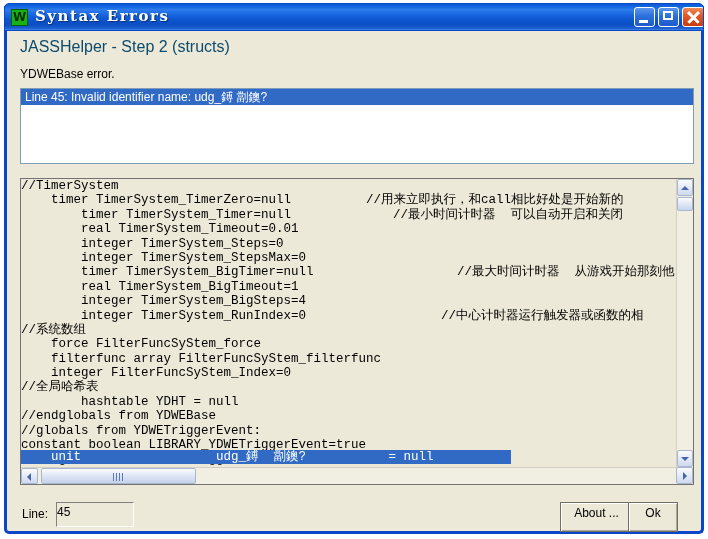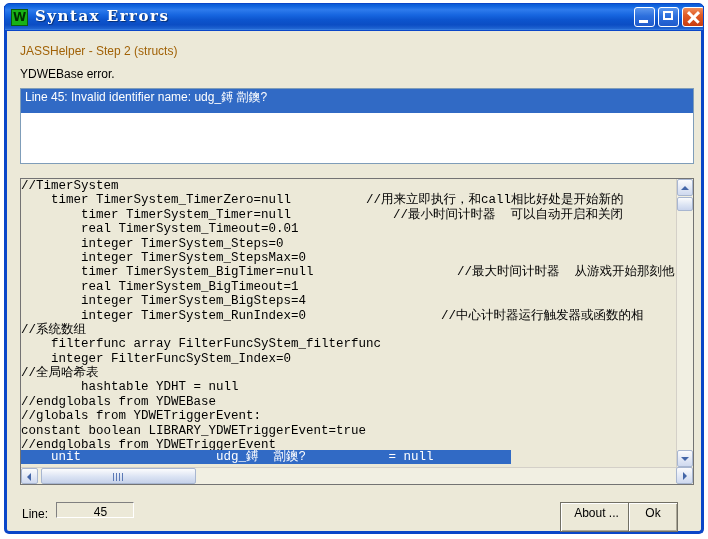--- a/index.html
+++ b/index.html
@@ -64,33 +64,33 @@
     content:"";position:absolute;left:4px;top:3px;width:10px;height:9px;
     border:2px solid #fff;box-sizing:border-box;
   }
   #btn-close .x1,#btn-close .x2{
     position:absolute;left:3px;top:8px;width:15px;height:2.5px;background:#fff;
   }
   #btn-close .x1{transform:rotate(45deg);}
   #btn-close .x2{transform:rotate(-45deg);}
 
   
-  #lbl-step{position:absolute;left:13px;top:38px;font-size:12px;color:#a16207;}
+  #lbl-step{position:absolute;left:13px;top:32px;font-size:16px;color:#0c4a6e;}
   #lbl-compile{position:absolute;left:13px;top:61px;font-size:12px;color:#000;}
 
   
   #errorlist{
     position:absolute;left:13px;top:82px;width:674px;height:76px;
     background:#ffffff;
     border:1px solid #7F9DB9;
     box-sizing:border-box;
     overflow:hidden;
   }
   .err-row{
-    height:24px;line-height:16px;padding-left:4px;
+    height:16px;line-height:16px;padding-left:4px;
     font-size:12px;color:#000;white-space:nowrap;cursor:default;
   }
   .err-row.sel{background:#316AC5;color:#ffffff;}
 
   
   #codepanel{
     position:absolute;left:13px;top:172px;width:674px;height:307px;
     background:#ECE9D8;
     border:1px solid #737373;
     box-sizing:border-box;
@@ -169,29 +169,28 @@
   }
   #corner-right .ar{
     position:absolute;left:6px;top:4px;width:0;height:0;
     border-top:4px solid transparent;border-bottom:4px solid transparent;
     border-left:4px solid #4466A8;
   }
 
   
   #lbl-line{position:absolute;left:15px;top:501px;font-size:12px;color:#000;}
   #line-input{
-    position:absolute;left:49px;top:496px;width:78px;height:16px;
+    position:absolute;left:49px;top:496px;width:78px;height:25px;
     background:#ECE9D8;
     border:1px solid #808080;
     border-right-color:#fff;border-bottom-color:#fff;
     box-sizing:border-box;
     font-family:"Liberation Sans",sans-serif;font-size:12px;color:#000;
-    text-align:center;line-height:18px;padding-right:5px;
+    text-align:left;line-height:18px;padding-right:5px;
     cursor:text;
-    padding-left:16px;
   }
   .dlgbtn{
     position:absolute;top:496px;height:30px;
     background:#ECE9D8;
     border:1px solid #716F64;
     box-shadow:inset 1px 1px 0 #fff, inset -1px -1px 0 #ACA899;
     box-sizing:border-box;
     font-family:"Liberation Sans",sans-serif;font-size:12px;color:#000;
     text-align:center;line-height:20px;cursor:pointer;
   }
@@ -227,20 +226,21 @@
         <div class="code-line">    timer TimerSystem_TimerZero=null<span class="cmt" style="left: 345px;">//用来立即执行，和call相比好处是开始新的</span></div>
         <div class="code-line">        timer TimerSystem_Timer=null<span class="cmt" style="left: 372px;">//最小时间计时器  可以自动开启和关闭</span></div>
         <div class="code-line">        real TimerSystem_Timeout=0.01</div>
         <div class="code-line">        integer TimerSystem_Steps=0</div>
         <div class="code-line">        integer TimerSystem_StepsMax=0</div>
         <div class="code-line">        timer TimerSystem_BigTimer=null<span class="cmt" style="left: 400px; margin-left: 36px;">//最大时间计时器  从游戏开始那刻他</span></div>
         <div class="code-line">        real TimerSystem_BigTimeout=1</div>
         <div class="code-line">        integer TimerSystem_BigSteps=4</div>
         <div class="code-line">        integer TimerSystem_RunIndex=0<span class="cmt" style="left: 420px;">//中心计时器运行触发器或函数的相</span></div>
         <div class="code-line">//系统数组</div>
+        <div class="code-line">    force FilterFuncSyStem_force</div>
         <div class="code-line">    filterfunc array FilterFuncSyStem_filterfunc</div>
         <div class="code-line">    integer FilterFuncSyStem_Index=0</div>
         <div class="code-line">//全局哈希表</div>
         <div class="code-line">        hashtable YDHT = null</div>
         <div class="code-line">//endglobals from YDWEBase</div>
         <div class="code-line">//globals from YDWETriggerEvent:</div>
         <div class="code-line">constant boolean LIBRARY_YDWETriggerEvent=true</div>
         <div class="code-line">//endglobals from YDWETriggerEvent</div>
         <div class="code-line">    // User-defined</div>
         <div class="code-line sel" style="position: absolute; left: 0px; top: 271px; width: 490px;">    unit                  udg_鎛  劏鐭?           = null</div>

